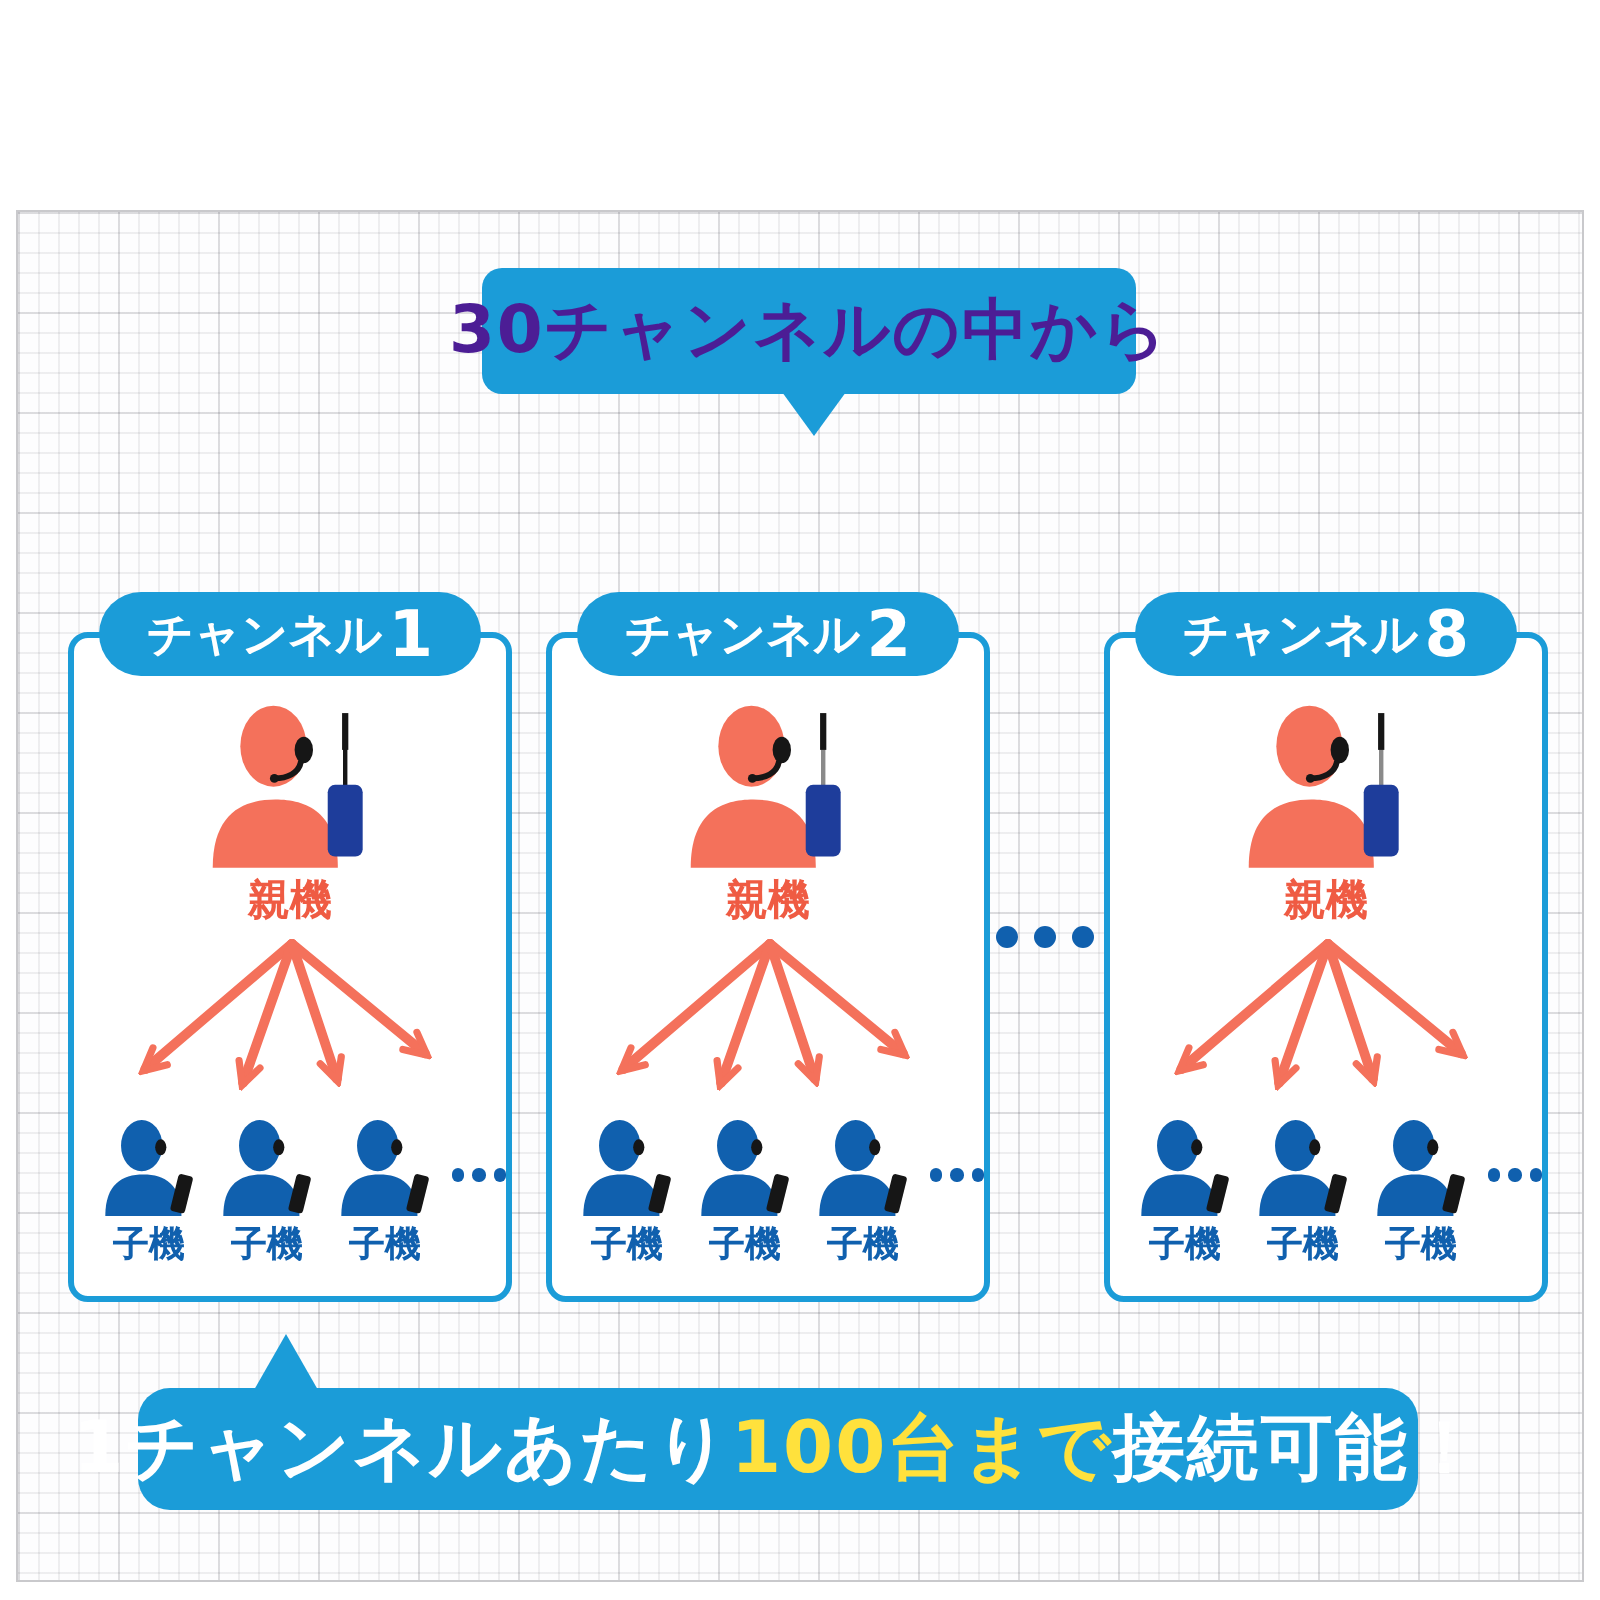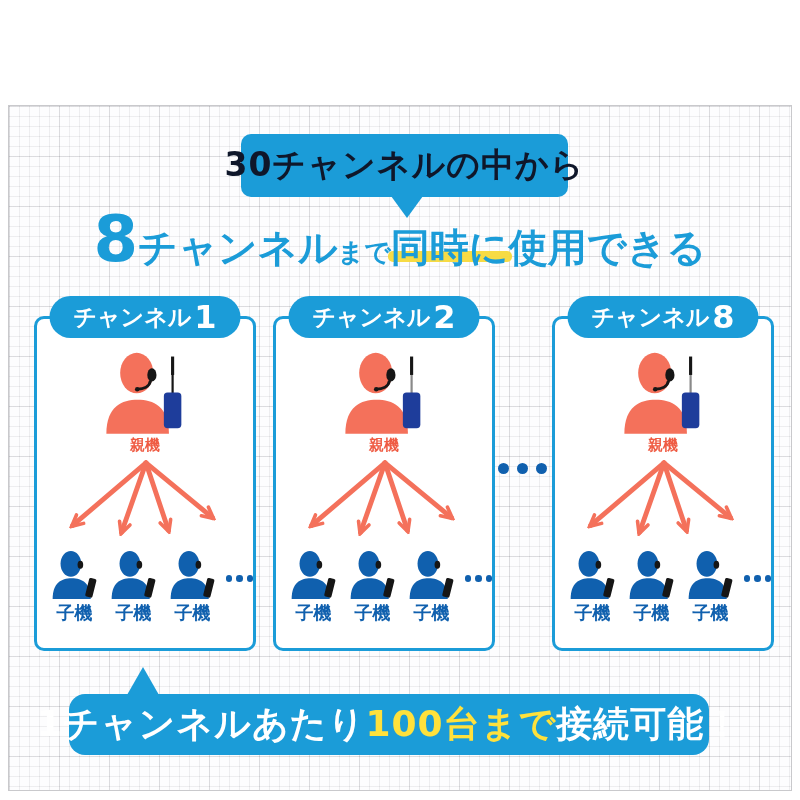--- a/index.html
+++ b/index.html
@@ -32,21 +32,21 @@
     background-size:50px 50px,50px 50px,10px 10px,10px 10px;
     border:1px solid #c9c9cc;
   }
 
   
   .callout{
     position:absolute;left:232px;top:28px;width:327px;height:63px;
     background:var(--blue);border-radius:10px;
     display:flex;align-items:center;justify-content:center;
   }
-  .callout-text{color:#0f172a;font-size:33px;font-weight:800;white-space:nowrap;letter-spacing:1px;}
+  .callout-text{color:#4c1d95;font-size:33px;font-weight:800;white-space:nowrap;letter-spacing:1px;}
   .callout-tail{
     position:absolute;left:382px;top:90px;width:0;height:0;
     border-left:16px solid transparent;border-right:16px solid transparent;
     border-top:22px solid var(--blue);
   }
 
   
   .subtitle{
     position:absolute;left:0;top:100px;width:100%;
     text-align:center;color:var(--blue);white-space:nowrap;line-height:66px;
@@ -68,21 +68,21 @@
   .panel.p1{left:25px;} .panel.p2{left:264px;} .panel.p3{left:543px;}
   .pill{
     position:absolute;top:-23px;left:50%;transform:translateX(-50%);
     height:42px;padding:0 24px;background:var(--blue);border-radius:22px;
     display:flex;align-items:center;justify-content:center;white-space:nowrap;
   }
   .pill-label{color:#fff;font-size:23px;font-weight:800;}
   .pill-num{color:#fff;font-size:32px;font-weight:800;margin-left:3px;}
 
   .parent-figure{margin-top:30px;display:flex;justify-content:center;}
-  .parent-label{margin-top:2px;text-align:center;font-size:15px;font-weight:700;color:var(--orange-label);}
+  .parent-label{margin-top:2px;text-align:center;font-size:21px;font-weight:700;color:var(--orange-label);}
 
   .arrows{display:block;margin:4px auto 0;width:200px;height:86px;}
   .arrow-line{stroke:var(--orange);stroke-width:5;stroke-linecap:round;}
   .ah-path{stroke:var(--orange);}
 
   .children{display:flex;justify-content:flex-end;align-items:flex-start;gap:3px;margin-top:6px;}
   .child{display:flex;flex-direction:column;align-items:center;width:56px;}
   .child-label{margin-top:2px;font-size:18px;font-weight:700;color:var(--child-blue);}
   .mini-dots{display:flex;gap:4px;margin-top:24px;margin-left:2px;}
   .mini-dots i{width:6.5px;height:6.5px;border-radius:50%;background:var(--child-blue);}
@@ -124,21 +124,20 @@
 <div class="stage">
 
 
   <div class="board">
 
     <div class="callout">
       <span class="callout-text">30チャンネルの中から</span>
     </div>
     <div class="callout-tail"></div>
 
-    <div class="subtitle"><span class="s-big">8</span><span class="s-main">チャンネル</span><span class="s-small">まで</span><span class="s-main s-hl">同時に</span><span class="s-main">使用できる</span></div>
 
     <section class="panel p1">
       <header class="pill">
         <span class="pill-label">チャンネル</span>
         <span class="pill-num">1</span>
       </header>
       <div class="parent-figure">
         <svg viewBox="0 0 100 92" width="92" height="85">
           <path class="fill-orange" d="M8,92 C8,62 25,55 42,55 C59,55 76,62 76,92 Z"></path>
           <ellipse class="fill-orange" cx="41" cy="26" rx="18" ry="22"></ellipse>

